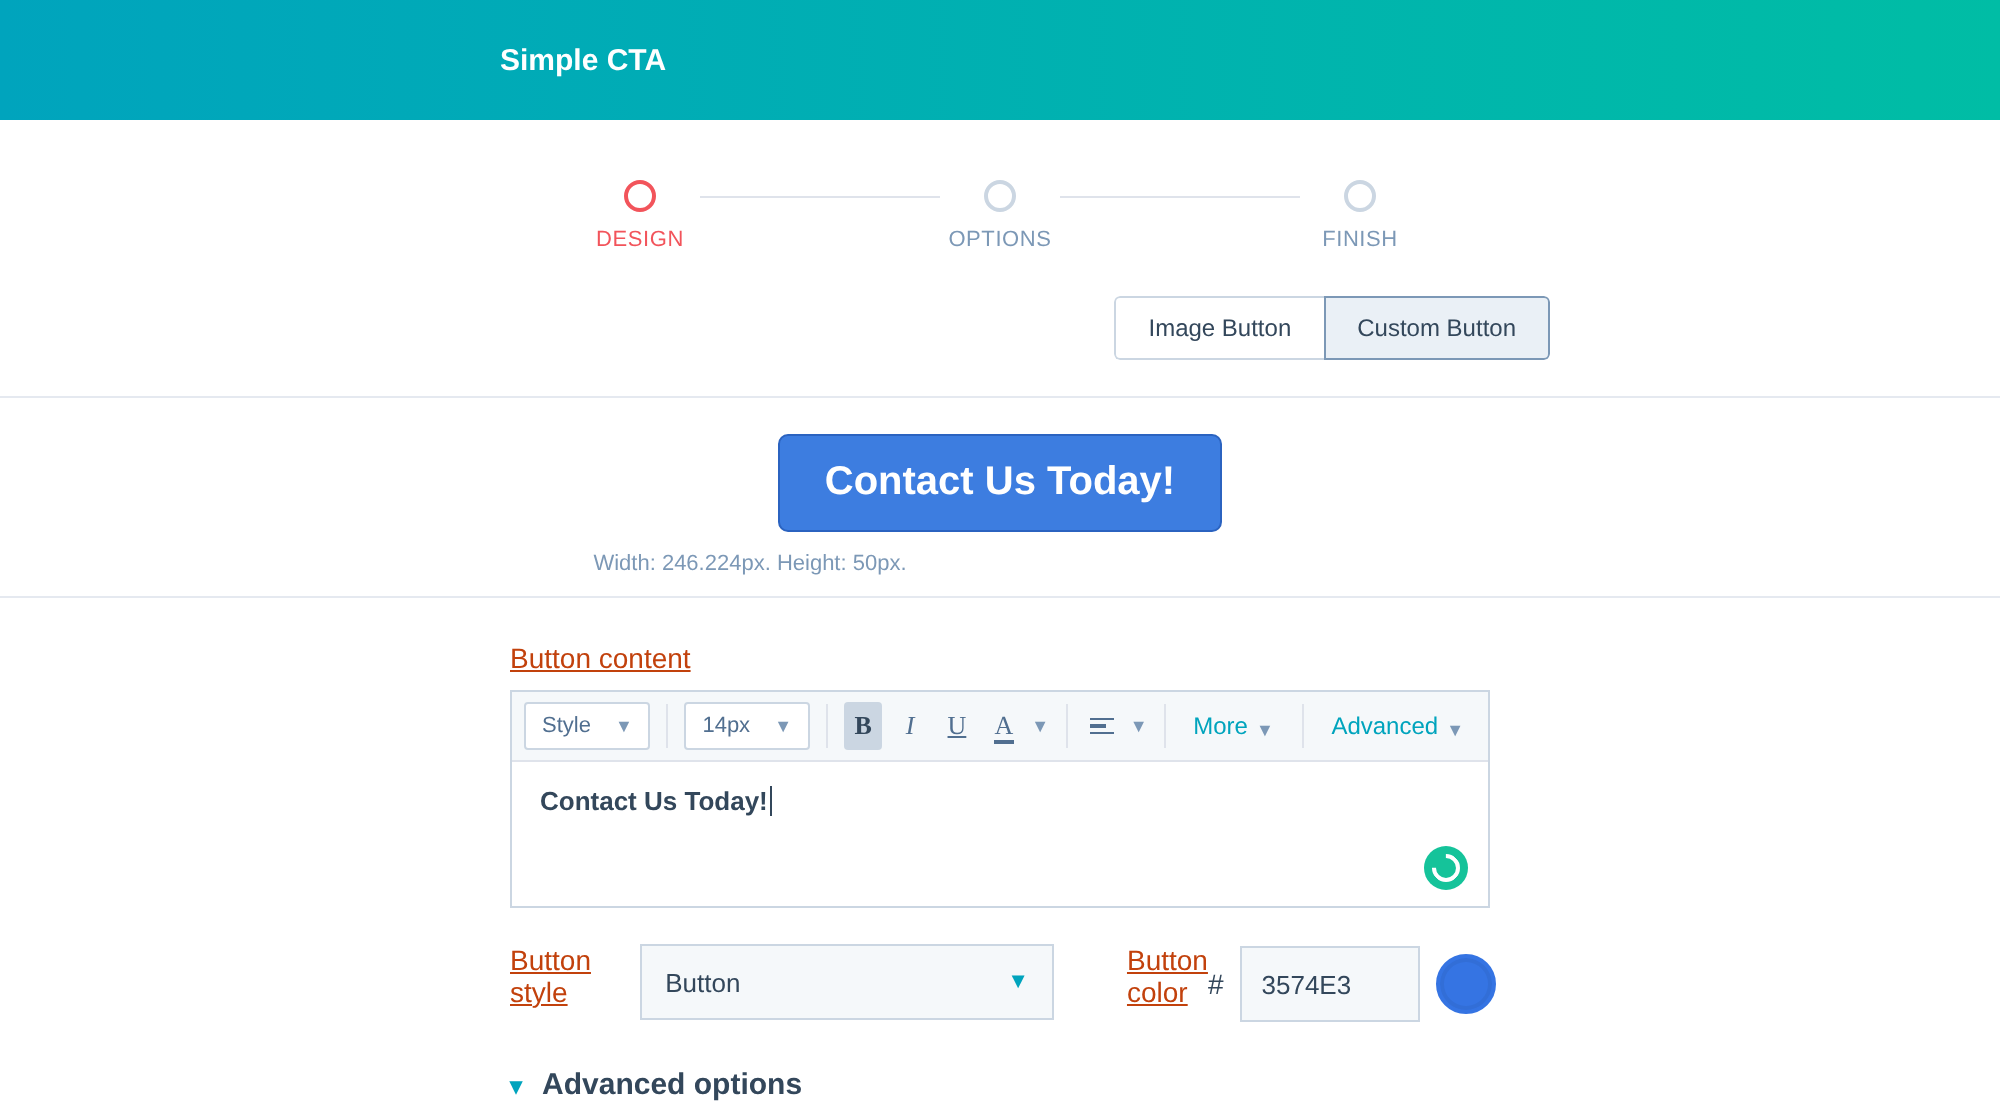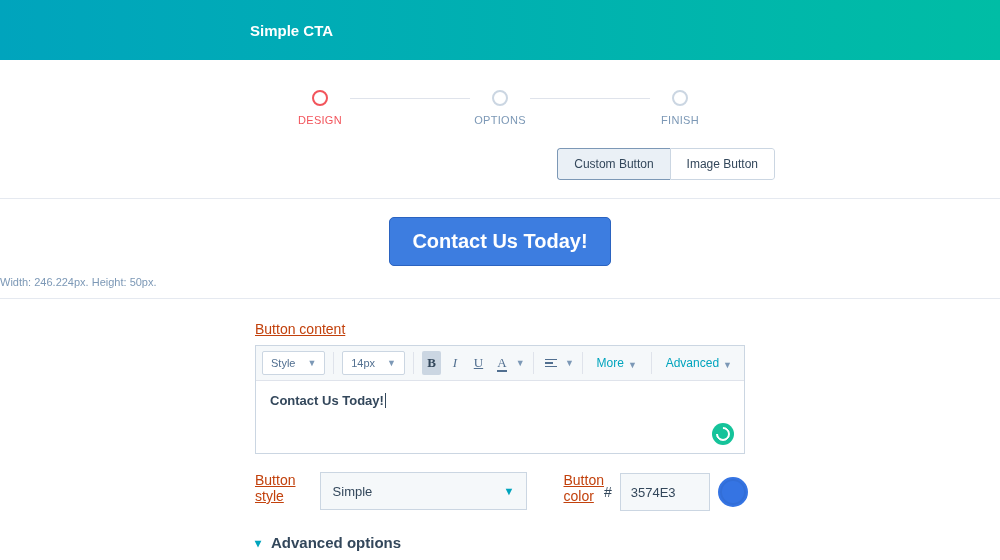--- a/index.html
+++ b/index.html
@@ -82,21 +82,21 @@
     color: #fff;
     font-weight: 700;
     font-size: 20px;
     padding: 12px 22px;
     border-radius: 5px;
     border: 1px solid #2b63c0;
   }
   .dims {
     font-size: 11px;
     color: #7c98b6;
-    text-align: left;
+    text-align: center;
     padding-right: 250px;
     margin-top: 10px;
   }
 
   .form-area { width: 490px; margin: 22px auto 0 auto; }
   .field-label { font-size: 14px; color: #c2410c; margin-bottom: 8px; display: block; text-decoration: underline; }
 
   .rte { border: 1px solid #cbd6e2; background: #fff; }
   .rte-toolbar {
     display: flex;
@@ -199,22 +199,22 @@
   </div>
   <div class="step-line"></div>
   <div class="step">
     <div class="step-circle"></div>
     <div class="step-label">FINISH</div>
   </div>
 </div>
 
 <div class="type-toggle">
   <div class="toggle-group">
+    <div class="toggle-btn">Image Button</div>
     <div class="toggle-btn active">Custom Button</div>
-    <div class="toggle-btn">Image Button</div>
   </div>
 </div>
 
 <div class="preview-band">
   <div class="cta-button">Contact Us Today!</div>
   <div class="dims">Width: 246.224px. Height: 50px.</div>
 </div>
 
 <div class="form-area">
   <div class="field-label">Button content</div>
@@ -261,21 +261,21 @@
     <div class="rte-body">
       <span class="rte-text">Contact Us Today!</span><span class="cursor"></span>
       <div class="grammarly"></div>
     </div>
   </div>
 
   <div class="row2">
     <div class="col style">
       <div class="field-label">Button style</div>
       <div class="select">
-        <span>Simple</span>
+        <span>Button</span>
         <span class="caret">▼</span>
       </div>
     </div>
     <div class="col">
       <div class="field-label">Button color</div>
       <div class="color-row">
         <span class="hash">#</span>
         <div class="color-input">
           <span>3574E3</span>
         </div>

